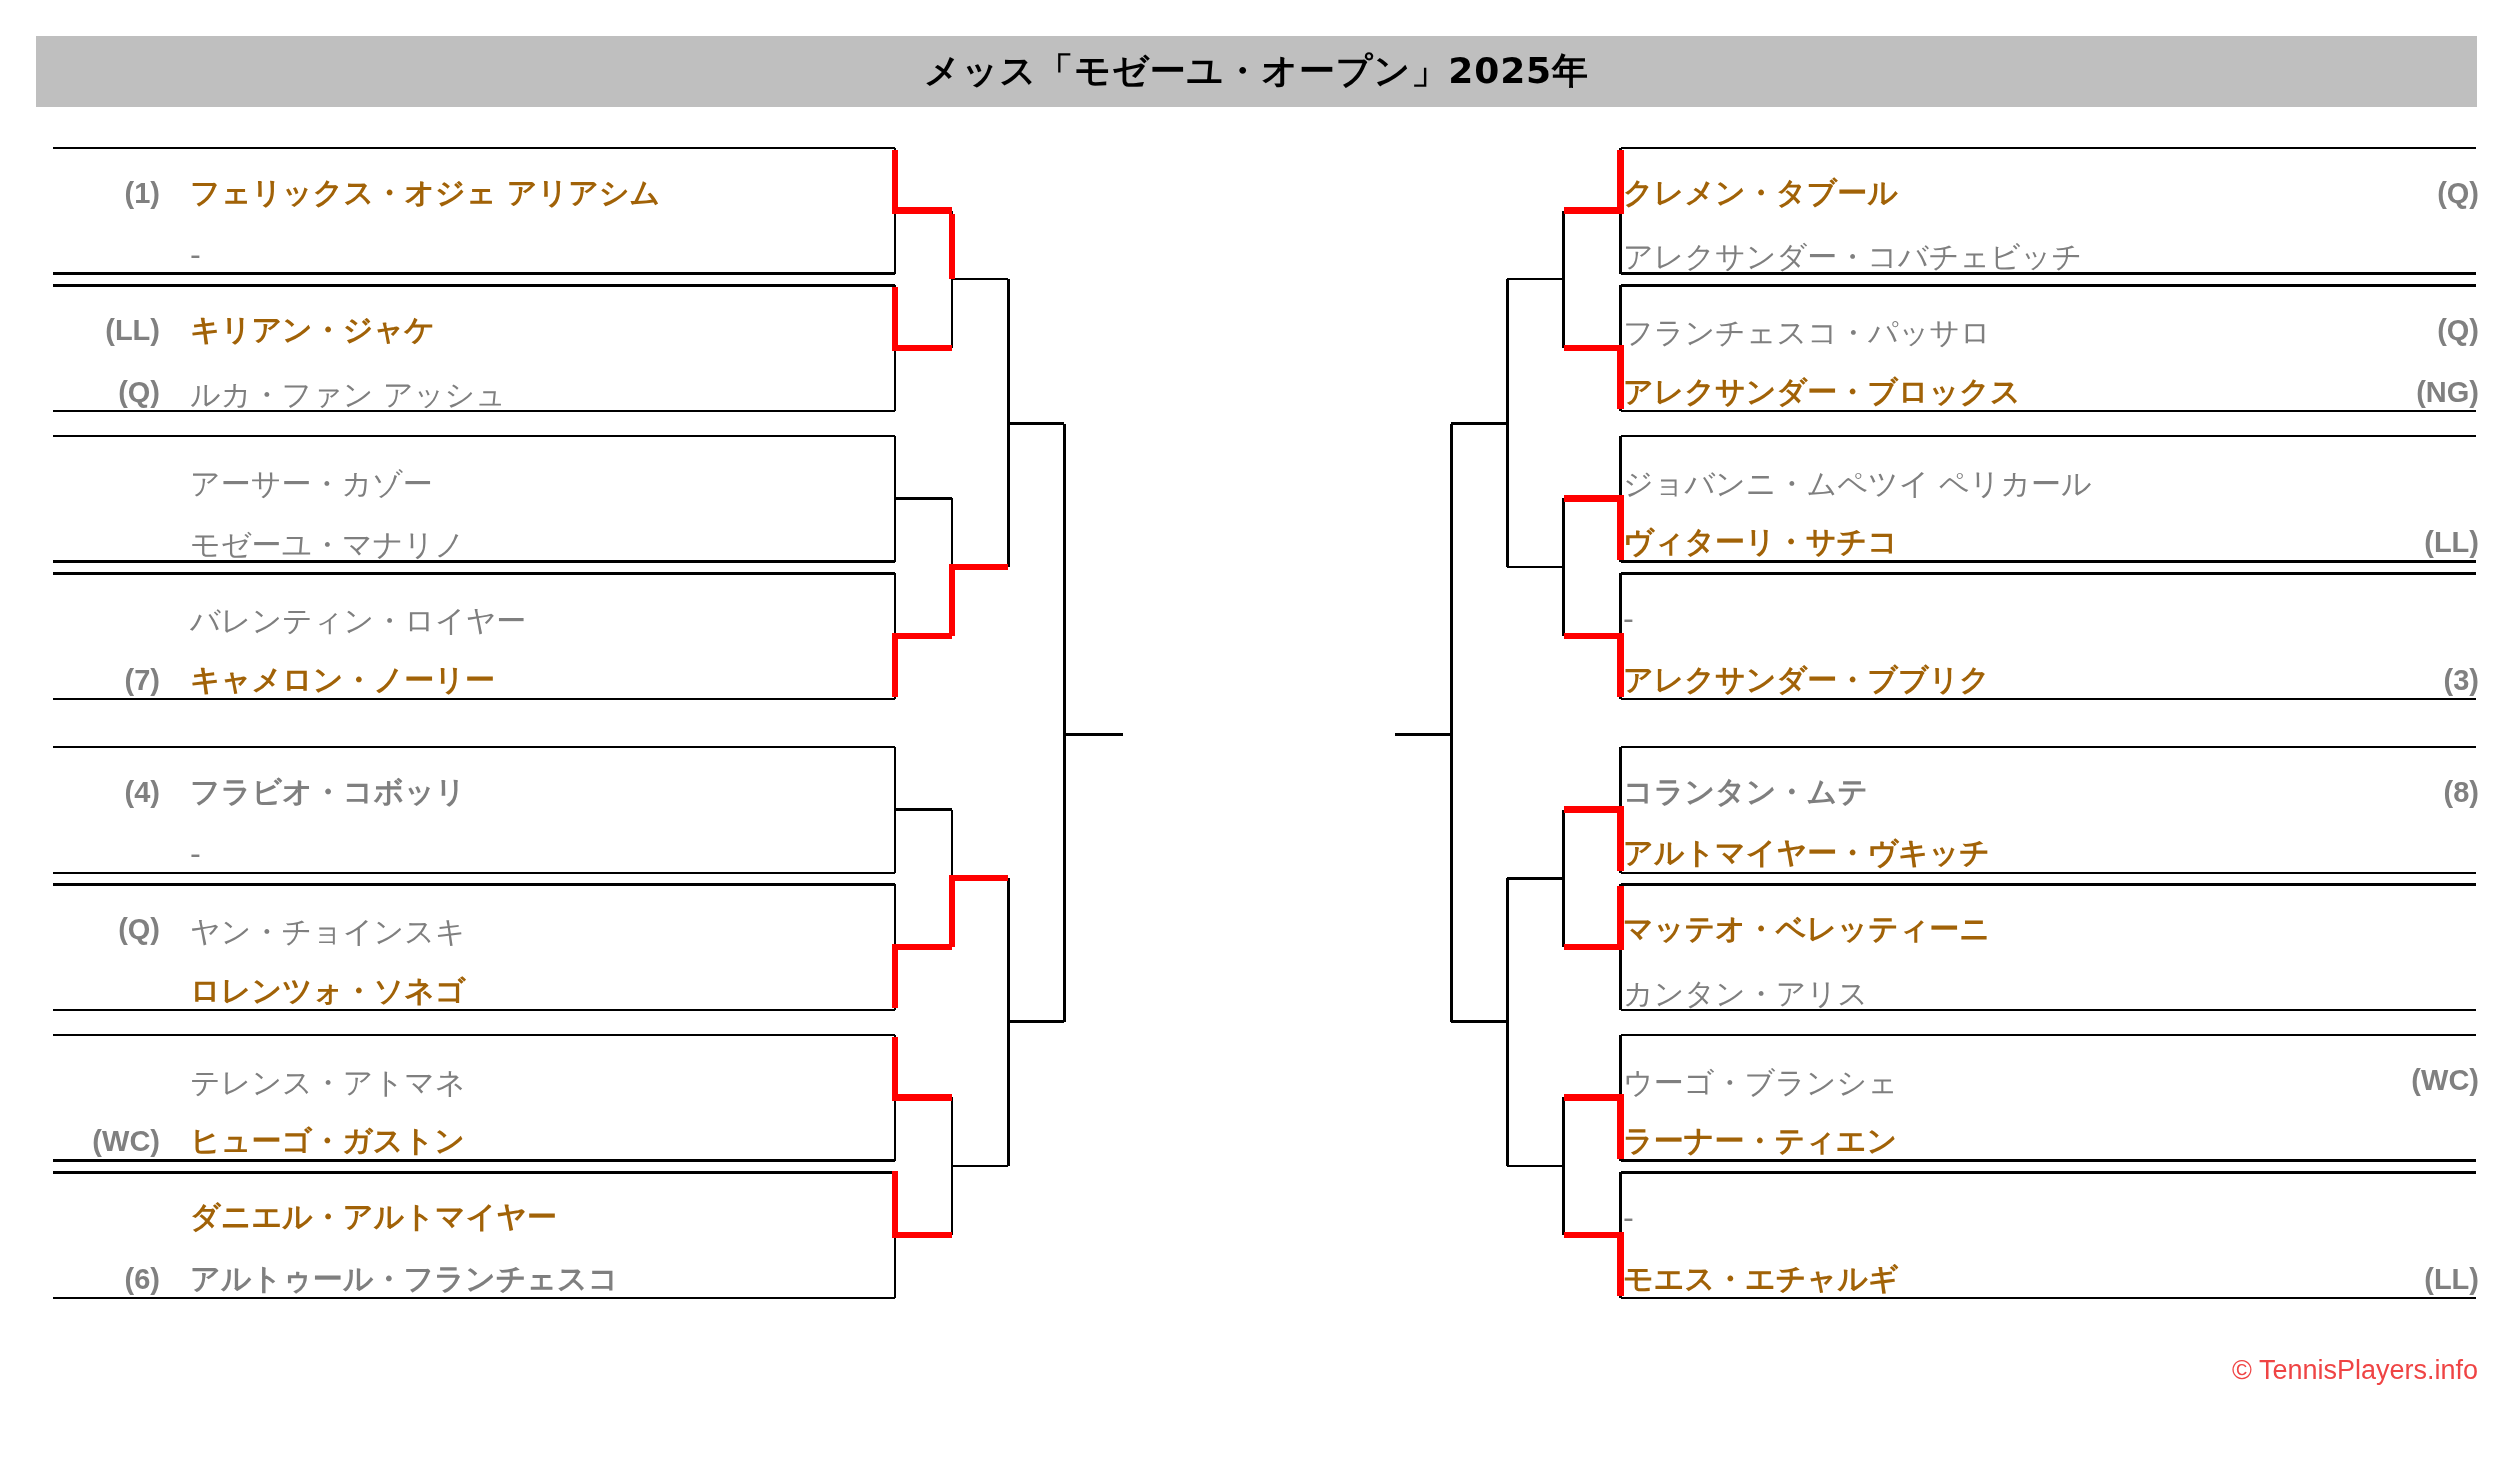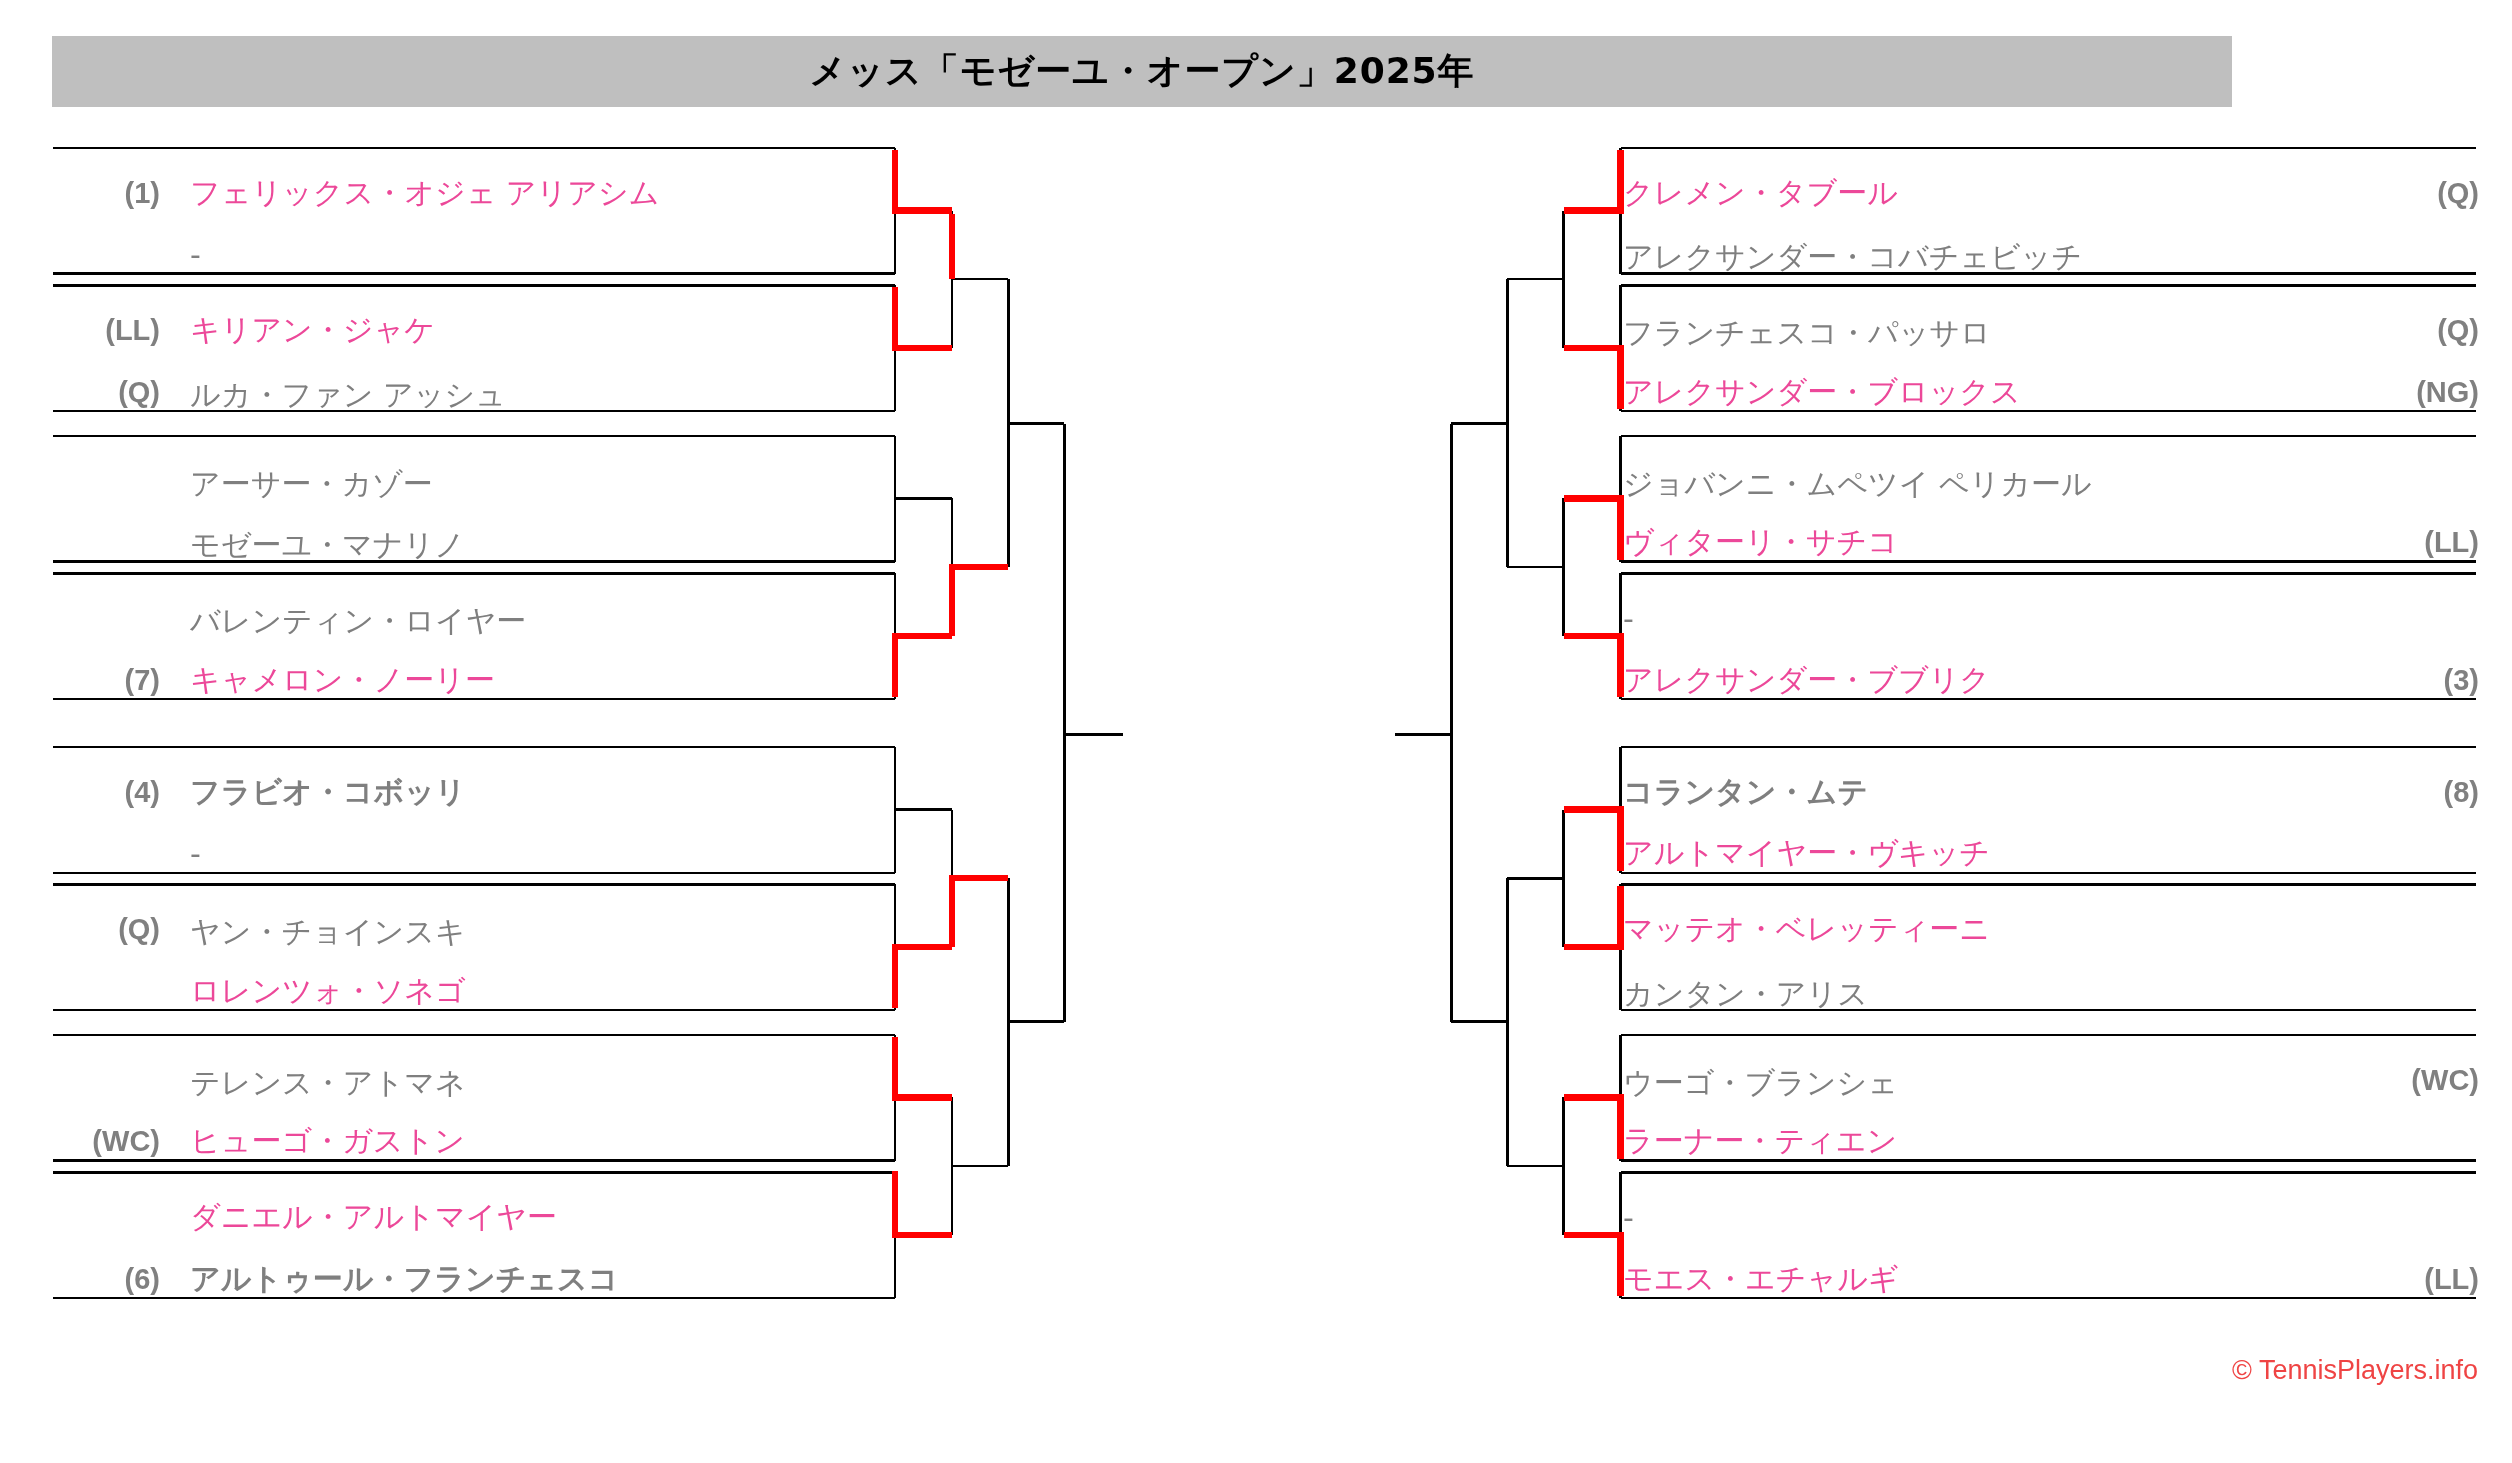--- a/index.html
+++ b/index.html
@@ -1,21 +1,21 @@
 <!DOCTYPE html>
 <html style="font-size:14.3px"><head>
 <meta charset="utf-8">
 <style>
   html,body{margin:0;padding:0;background:#ffffff;}
   body{font-family:"Liberation Sans","DejaVu Sans",sans-serif;}
   #page{position:relative;width:2512px;height:1464px;background:#fff;overflow:hidden;}
 
   
   #title-band{
-    position:absolute;left:52px;top:36px;width:2180px;height:71px;
+    position:absolute;left:36px;top:36px;width:2441px;height:71px;
     background:#bfbfbf;display:flex;align-items:center;justify-content:center;
   }
   #title-text{
     font-size:36px;font-weight:bold;color:#000;letter-spacing:0.9px;
     font-family:"DejaVu Sans","Liberation Sans",sans-serif;
   }
 
   
   #lines{position:absolute;left:0;top:0;width:2512px;height:1464px;pointer-events:none;}
 
@@ -30,21 +30,21 @@
 
   .tag{
     width:107px;text-align:right;color:#808080;font-size:29px;font-weight:bold;
     flex:0 0 107px;
     font-family:"Liberation Sans","DejaVu Sans",sans-serif;
   }
   .name{flex:1 1 auto;padding-left:30px;}
   .slot.right .name{padding-left:0;padding-right:30px;}
   .slot.right .tag{text-align:right;}
 
-  .winner{color:#ec4899;font-weight:normal;}
+  .winner{color:#a16207;font-weight:bold;}
   .loser{color:#7f7f7f;font-weight:normal;margin-top:6px;}
   .loser-bold{color:#7f7f7f;font-weight:bold;}
   .empty{color:#7f7f7f;font-weight:normal;}
 
   
   #champ-box{
     position:absolute;left:1123px;top:648px;width:272px;height:174px;
     border:2.7px solid #000;background:#fff;
     display:flex;align-items:center;justify-content:center;
   }

